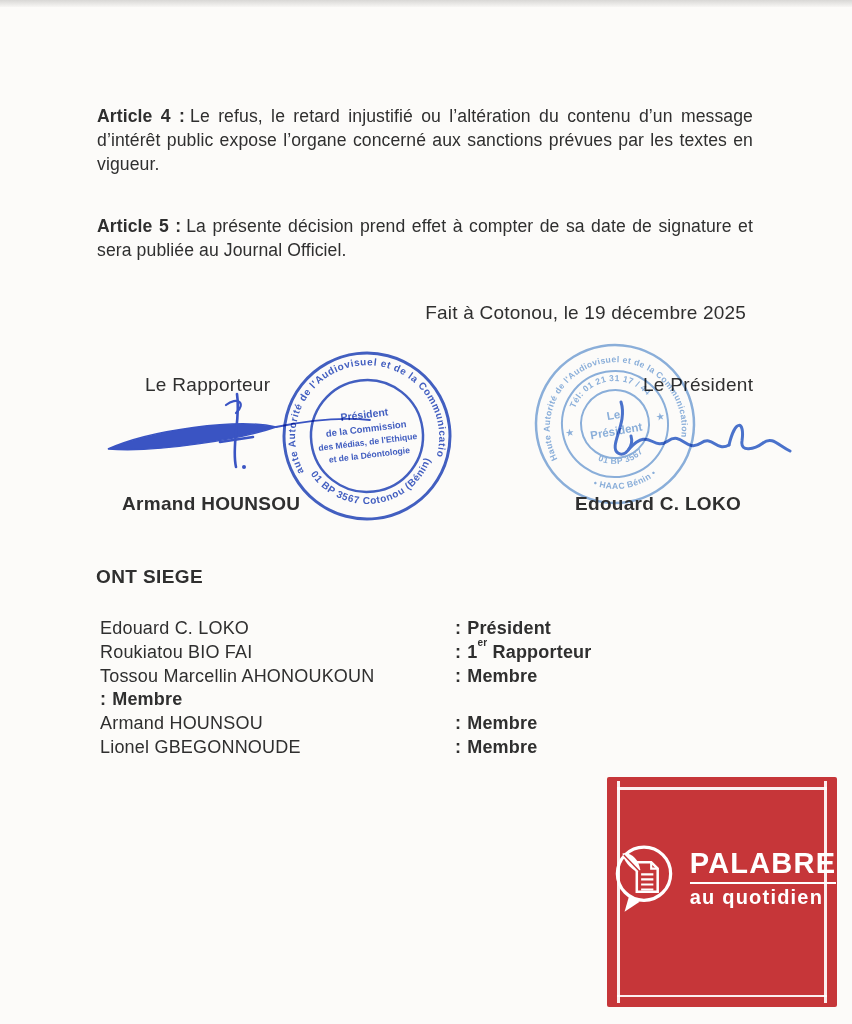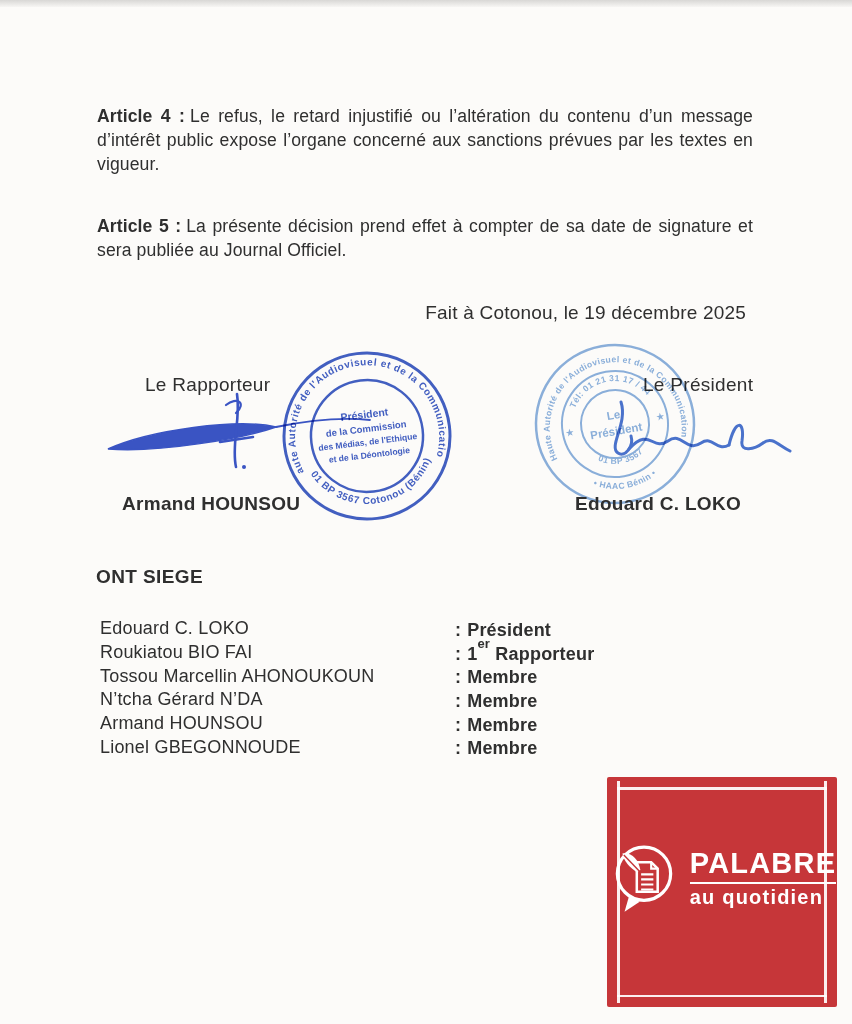--- a/index.html
+++ b/index.html
@@ -35,21 +35,21 @@
   .sig-overlay{position:absolute;left:0;top:0;mix-blend-mode:multiply;pointer-events:none;}
   .attendance-heading{
     position:absolute;left:96px;top:566px;
     font-weight:bold;font-size:19px;letter-spacing:.4px;
   }
   .members{position:absolute;left:100px;top:617px;width:520px;font-size:18px;}
   .member-row{display:flex;height:23.7px;align-items:center;}
   .member-name{flex:0 0 355px;letter-spacing:.2px;}
   .member-role{letter-spacing:.2px;font-weight:bold;}
   .member-role .colon{margin-right:6px;}
-  .member-role sup{font-size:13px;position:relative;top:-5px;}
+  .member-role sup{font-size:10px;position:relative;top:-5px;}
   .watermark{
     position:absolute;left:607px;top:777px;width:230px;height:230px;
     border-radius:2px;
     display:flex;align-items:center;justify-content:center;
   }
   .wm-frame-v{position:absolute;top:4px;bottom:4px;width:3px;background:rgba(255,255,255,.92);}
   .wm-frame-v.l{left:10px;} .wm-frame-v.r{right:10px;}
   .wm-frame-h{position:absolute;left:10px;right:10px;height:2.5px;background:rgba(255,255,255,.92);}
   .wm-frame-h.t{top:10px;} .wm-frame-h.b{bottom:10px;}
   .wm-content{display:flex;align-items:center;margin-top:-28px;}
@@ -166,21 +166,20 @@
     </div>
     <div class="member-row">
       <span class="member-name">Roukiatou BIO FAI</span>
       <span class="member-role"><span class="colon">:</span><span>1</span><sup>er</sup><span> Rapporteur</span></span>
     </div>
     <div class="member-row">
       <span class="member-name">Tossou Marcellin AHONOUKOUN</span>
       <span class="member-role"><span class="colon">:</span><span>Membre</span><sup></sup><span></span></span>
     </div>
     <div class="member-row">
-      <span class="member-name">N’tcha Gérard N’DA</span>
       <span class="member-role"><span class="colon">:</span><span>Membre</span><sup></sup><span></span></span>
     </div>
     <div class="member-row">
       <span class="member-name">Armand HOUNSOU</span>
       <span class="member-role"><span class="colon">:</span><span>Membre</span><sup></sup><span></span></span>
     </div>
     <div class="member-row">
       <span class="member-name">Lionel GBEGONNOUDE</span>
       <span class="member-role"><span class="colon">:</span><span>Membre</span><sup></sup><span></span></span>
     </div>

